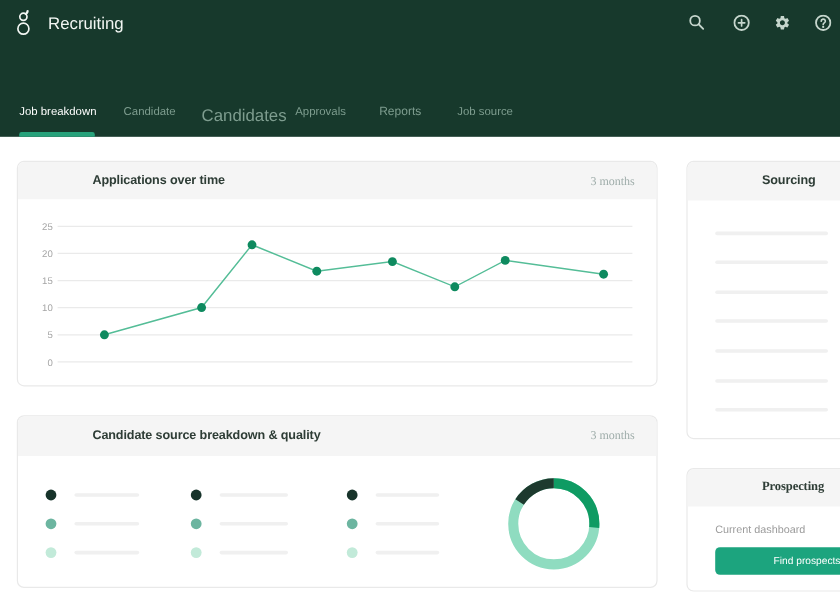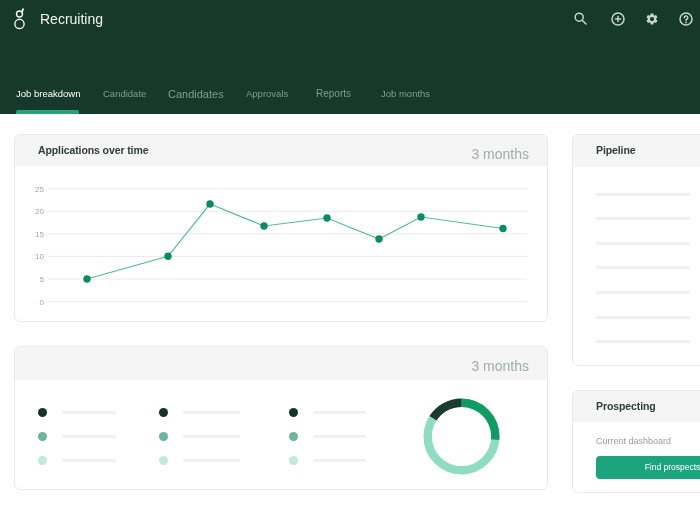--- a/index.html
+++ b/index.html
@@ -1,22 +1,22 @@
 <!DOCTYPE html>
 <html><head>
 <meta charset="utf-8">
 <style>
   * { margin:0; padding:0; box-sizing:border-box; }
   html,body { width:700px; height:513px; background:#fff; font-family:"Liberation Sans", sans-serif; }
   #stage { position:relative; width:700px; height:513px; overflow:hidden; background:#fff; }
   .abs { position:absolute; }
   .card { position:absolute; background:#fff; border:1px solid #e9e9e9; border-radius:6px; }
   .cardhead { position:absolute; left:0; right:0; top:0; background:#f5f5f5; border-radius:5px 5px 0 0; }
-  .ctitle { position:absolute; font-weight:bold; color:#2e3d36; font-size:10.5px; letter-spacing:-0.1px; }
-  .months { position:absolute; color:#9fadaa; font-size:14px; }
+  .ctitle { position:absolute; font-weight:bold; color:#2e3d36; font-size:10.5px; letter-spacing:-0.1px;margin-left:39px; }
+  .months { position:absolute; color:#9fadaa; font-size:10px;font-family:Liberation Serif, serif; }
   .ph { position:absolute; background:#f0f0f0; border-radius:1.5px; height:3px; }
   .dot { position:absolute; width:9px; height:9px; border-radius:50%; }
 </style>
 </head>
 <body>
 <div id="stage">
 
   <div class="abs" style="left:0;top:0;width:700px;height:114px;background:#17392c;"></div>
 
   <svg class="abs" style="left:11px;top:5px;" width="18" height="26" viewBox="0 0 18 26">
@@ -41,24 +41,24 @@
     <path fill="#c6d6cd" fill-rule="evenodd" d="M19.14,12.94c0.04-0.3,0.06-0.61,0.06-0.94c0-0.32-0.02-0.64-0.07-0.94l2.03-1.58c0.18-0.14,0.23-0.41,0.12-0.61l-1.92-3.32c-0.12-0.22-0.37-0.29-0.59-0.22l-2.39,0.96c-0.5-0.38-1.03-0.7-1.62-0.94L14.4,2.81c-0.04-0.24-0.24-0.41-0.48-0.41h-3.84c-0.24,0-0.43,0.17-0.47,0.41L9.25,5.35C8.66,5.59,8.12,5.92,7.63,6.29L5.24,5.33c-0.22-0.08-0.47,0-0.59,0.22L2.74,8.87C2.62,9.08,2.66,9.34,2.86,9.48l2.03,1.58C4.84,11.36,4.8,11.69,4.8,12s0.02,0.64,0.07,0.94l-2.03,1.58c-0.18,0.14-0.23,0.41-0.12,0.61l1.92,3.32c0.12,0.22,0.37,0.29,0.59,0.22l2.39-0.96c0.5,0.38,1.03,0.7,1.62,0.94l0.36,2.54c0.05,0.24,0.24,0.41,0.48,0.41h3.84c0.24,0,0.44-0.17,0.47-0.41l0.36-2.54c0.59-0.24,1.13-0.56,1.62-0.94l2.39,0.96c0.22,0.08,0.47,0,0.59-0.22l1.92-3.32c0.12-0.22,0.07-0.47-0.12-0.61L19.14,12.94z M12,15.6c-1.98,0-3.6-1.62-3.6-3.6s1.62-3.6,3.6-3.6s3.6,1.62,3.6,3.6S14.04,15.6,12,15.6z"></path>
   </svg>
   <svg class="abs" style="left:679px;top:12px;" width="14" height="14" viewBox="0 0 14 14">
     <circle cx="7" cy="7" r="6" fill="none" stroke="#c6d6cd" stroke-width="1.5"></circle>
     <path d="M5.3,5.7 a1.75,1.75 0 1,1 2.5,1.55 c-.5,.25 -.8,.6 -.8,1.15" fill="none" stroke="#c6d6cd" stroke-width="1.4" stroke-linecap="round"></path>
     <circle cx="7" cy="10.4" r=".95" fill="#c6d6cd"></circle>
   </svg>
 
   <div class="abs" style="top:88px;left:16px;font-size:9.5px;color:#fff;">Job breakdown</div>
   <div class="abs" style="top:88px;left:103px;font-size:9.5px;color:#7e9d8f;">Candidate</div>
-  <div class="abs" style="top:88px;left:168px;font-size:11px;color:#7e9d8f;">Candidates</div>
+  <div class="abs" style="top:88px;left:168px;font-size:14px;color:#7e9d8f;">Candidates</div>
   <div class="abs" style="top:88px;left:246px;font-size:9.5px;color:#7e9d8f;text-align:center;">Approvals</div>
   <div class="abs" style="top:88px;left:316px;font-size:10px;color:#7e9d8f;">Reports</div>
-  <div class="abs" style="top:88px;left:381px;font-size:9.5px;color:#7e9d8f;">Job months</div>
+  <div class="abs" style="top:88px;left:381px;font-size:9.5px;color:#7e9d8f;">Job source</div>
   <div class="abs" style="top:110px;left:16px;width:63px;height:4px;background:#27a27b;border-radius:2px 2px 0 0;"></div>
 
   <div class="card" style="left:14px;top:134px;width:534px;height:188px;">
     <div class="cardhead" style="height:31px;"></div>
   </div>
   <div class="ctitle" style="left:38px;top:144px;">Applications over time</div>
   <div class="months" style="left:449px;top:146px;width:80px;text-align:right;">3 months</div>
 
   <svg class="abs" style="left:14px;top:165px;" width="534" height="156" viewBox="0 0 534 156">
 
@@ -87,20 +87,21 @@
       <circle cx="313" cy="53" r="3.7"></circle>
       <circle cx="365" cy="74" r="3.7"></circle>
       <circle cx="407" cy="52" r="3.7"></circle>
       <circle cx="489" cy="63.5" r="3.7"></circle>
     </g>
   </svg>
 
   <div class="card" style="left:14px;top:346px;width:534px;height:144px;">
     <div class="cardhead" style="height:33px;"></div>
   </div>
+  <div class="ctitle" style="left:38px;top:357px;">Candidate source breakdown &amp; quality</div>
   <div class="months" style="left:449px;top:358px;width:80px;text-align:right;">3 months</div>
 
   <div class="dot" style="left:38px;top:408px;background:#17332a;"></div>
   <div class="dot" style="left:38px;top:432px;background:#6cb5a0;"></div>
   <div class="dot" style="left:38px;top:456px;background:#c2ead9;"></div>
   <div class="ph" style="left:62px;top:411px;width:54px;"></div>
   <div class="ph" style="left:62px;top:435px;width:54px;"></div>
   <div class="ph" style="left:62px;top:459px;width:54px;"></div>
 
   <div class="dot" style="left:158.5px;top:408px;background:#17332a;"></div>
@@ -121,29 +122,29 @@
     <g transform="rotate(-90 42.5 42.5)">
       <circle cx="42.5" cy="42.5" r="33.8" fill="none" stroke="#8fdcc0" stroke-width="8.4"></circle>
       <circle cx="42.5" cy="42.5" r="33.8" fill="none" stroke="#0f9b63" stroke-width="8.4" stroke-dasharray="56.1 156.3" stroke-dashoffset="0"></circle>
       <circle cx="42.5" cy="42.5" r="33.8" fill="none" stroke="#1d3a2e" stroke-width="8.4" stroke-dasharray="34.2 178.2" stroke-dashoffset="-178.2"></circle>
     </g>
   </svg>
 
   <div class="card" style="left:572px;top:134px;width:190px;height:232px;">
     <div class="cardhead" style="height:32px;"></div>
   </div>
-  <div class="ctitle" style="left:596px;top:144px;">Pipeline</div>
+  <div class="ctitle" style="left:596px;top:144px;">Sourcing</div>
   <div class="ph" style="left:596px;top:193px;width:94px;"></div>
   <div class="ph" style="left:596px;top:217px;width:94px;"></div>
   <div class="ph" style="left:596px;top:242px;width:94px;"></div>
   <div class="ph" style="left:596px;top:266px;width:94px;"></div>
   <div class="ph" style="left:596px;top:291px;width:94px;"></div>
   <div class="ph" style="left:596px;top:316px;width:94px;"></div>
   <div class="ph" style="left:596px;top:340px;width:94px;"></div>
 
   <div class="card" style="left:572px;top:390px;width:190px;height:103px;">
     <div class="cardhead" style="height:31px;"></div>
   </div>
-  <div class="ctitle" style="left:596px;top:400px;">Prospecting</div>
+  <div class="ctitle" style="left:596px;top:400px;font-family:Liberation Serif, serif;">Prospecting</div>
   <div class="abs" style="left:596px;top:436px;font-size:9px;color:#9b9b9b;">Current dashboard</div>
   <div class="abs" style="left:596px;top:456px;width:153px;height:23px;background:#1ca47e;border-radius:4px;color:#fff;font-size:8.5px;text-align:center;line-height:23px;">Find prospects</div>
 
 </div>
 
 </body></html>

